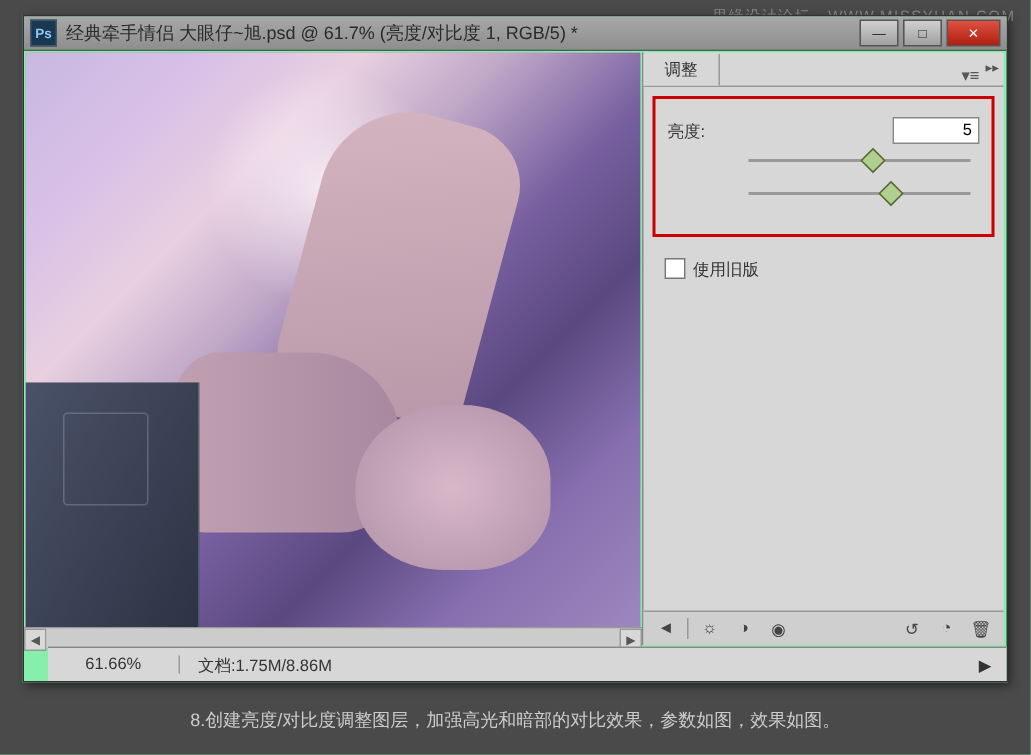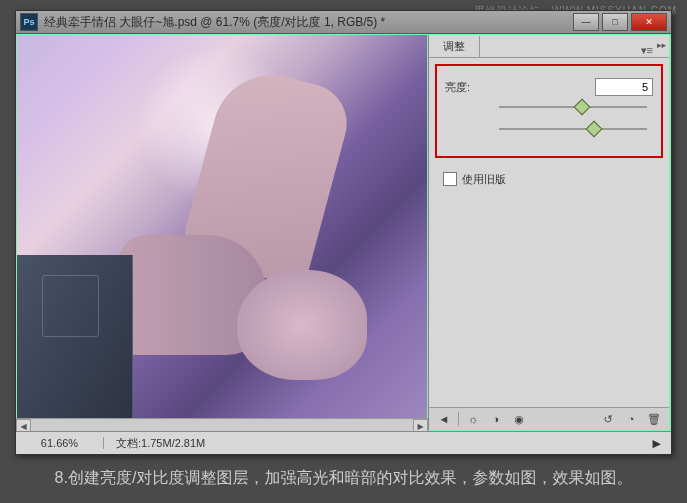--- a/index.html
+++ b/index.html
@@ -32,28 +32,28 @@
 .numfield{width:48px;height:16px;border:1px solid #888;background:#fff;text-align:right;padding:0 4px;font-size:11px}
 .track{position:relative;height:14px;margin:0 6px 8px 54px}
 .track-line{position:absolute;top:6px;left:0;right:0;height:2px;background:#999}
 .thumb{position:absolute;top:1px;width:10px;height:10px;background:#b0d090;border:1px solid #556633;transform:rotate(45deg)}
 .chk-row{display:flex;align-items:flex-start;gap:5px;padding:8px 14px}
 .chk{width:12px;height:12px;border:1px solid #777;background:#fff}
 .panel-foot{position:absolute;bottom:0;left:0;right:0;height:22px;border-top:1px solid #999;background:#cfcfcf;display:flex;align-items:center;padding:0 6px;gap:5px}
 .foot-ico{width:18px;height:14px;display:flex;align-items:center;justify-content:center;color:#444;font-size:11px}
 .foot-sep{width:1px;height:14px;background:#999}
 .foot-spacer{flex:1}
-.statusbar{position:absolute;bottom:0;left:0;right:0;height:22px;background:#d7d7d7;border-top:1px solid #888;display:flex;align-items:center}
+.statusbar{position:absolute;bottom:0;left:16px;right:0;height:22px;background:#d7d7d7;border-top:1px solid #888;display:flex;align-items:center}
 .zoom{width:75px;padding:0 6px;border-right:1px solid #999;text-align:center}
 .docinfo{padding:0 12px;color:#333}
 .play{margin-left:auto;margin-right:10px;color:#333}
 .scrollh{position:absolute;bottom:22px;left:0;width:412px;height:13px;background:#ccc;border-top:1px solid #999;display:flex}
 .scrollh .sbtn{width:13px;height:13px;background:#d8d8d8;border:1px solid #999;display:flex;align-items:center;justify-content:center;color:#555;font-size:8px}
 .scrollh .strack{flex:1;background:#ccc}
-.caption{position:absolute;bottom:14px;left:0;right:0;text-align:center;color:#ccc;font-size:16px}
+.caption{position:absolute;bottom:14px;left:0;right:0;text-align:center;color:#ccc;font-size:12px}
 </style>
 </head>
 <body>
 
 <div class="page">
   <div class="watermark">思缘设计论坛 . WWW.MISSYUAN.COM</div>
 
   <div class="app">
     <div class="titlebar">
       <div class="ps-icon">Ps</div>
@@ -119,19 +119,19 @@
         <div class="foot-ico">◉</div>
         <div class="foot-spacer"></div>
         <div class="foot-ico">↺</div>
         <div class="foot-ico">◔</div>
         <div class="foot-ico">🗑</div>
       </div>
     </div>
 
     <div class="statusbar">
       <div class="zoom">61.66%</div>
-      <div class="docinfo">文档:1.75M/2.81M</div>
+      <div class="docinfo">文档:1.75M/8.86M</div>
       <div class="play">▶</div>
     </div>
   </div>
 
   <div class="caption">8.创建亮度/对比度调整图层，加强高光和暗部的对比效果，参数如图，效果如图。</div>
 </div>
 
 </body></html>

